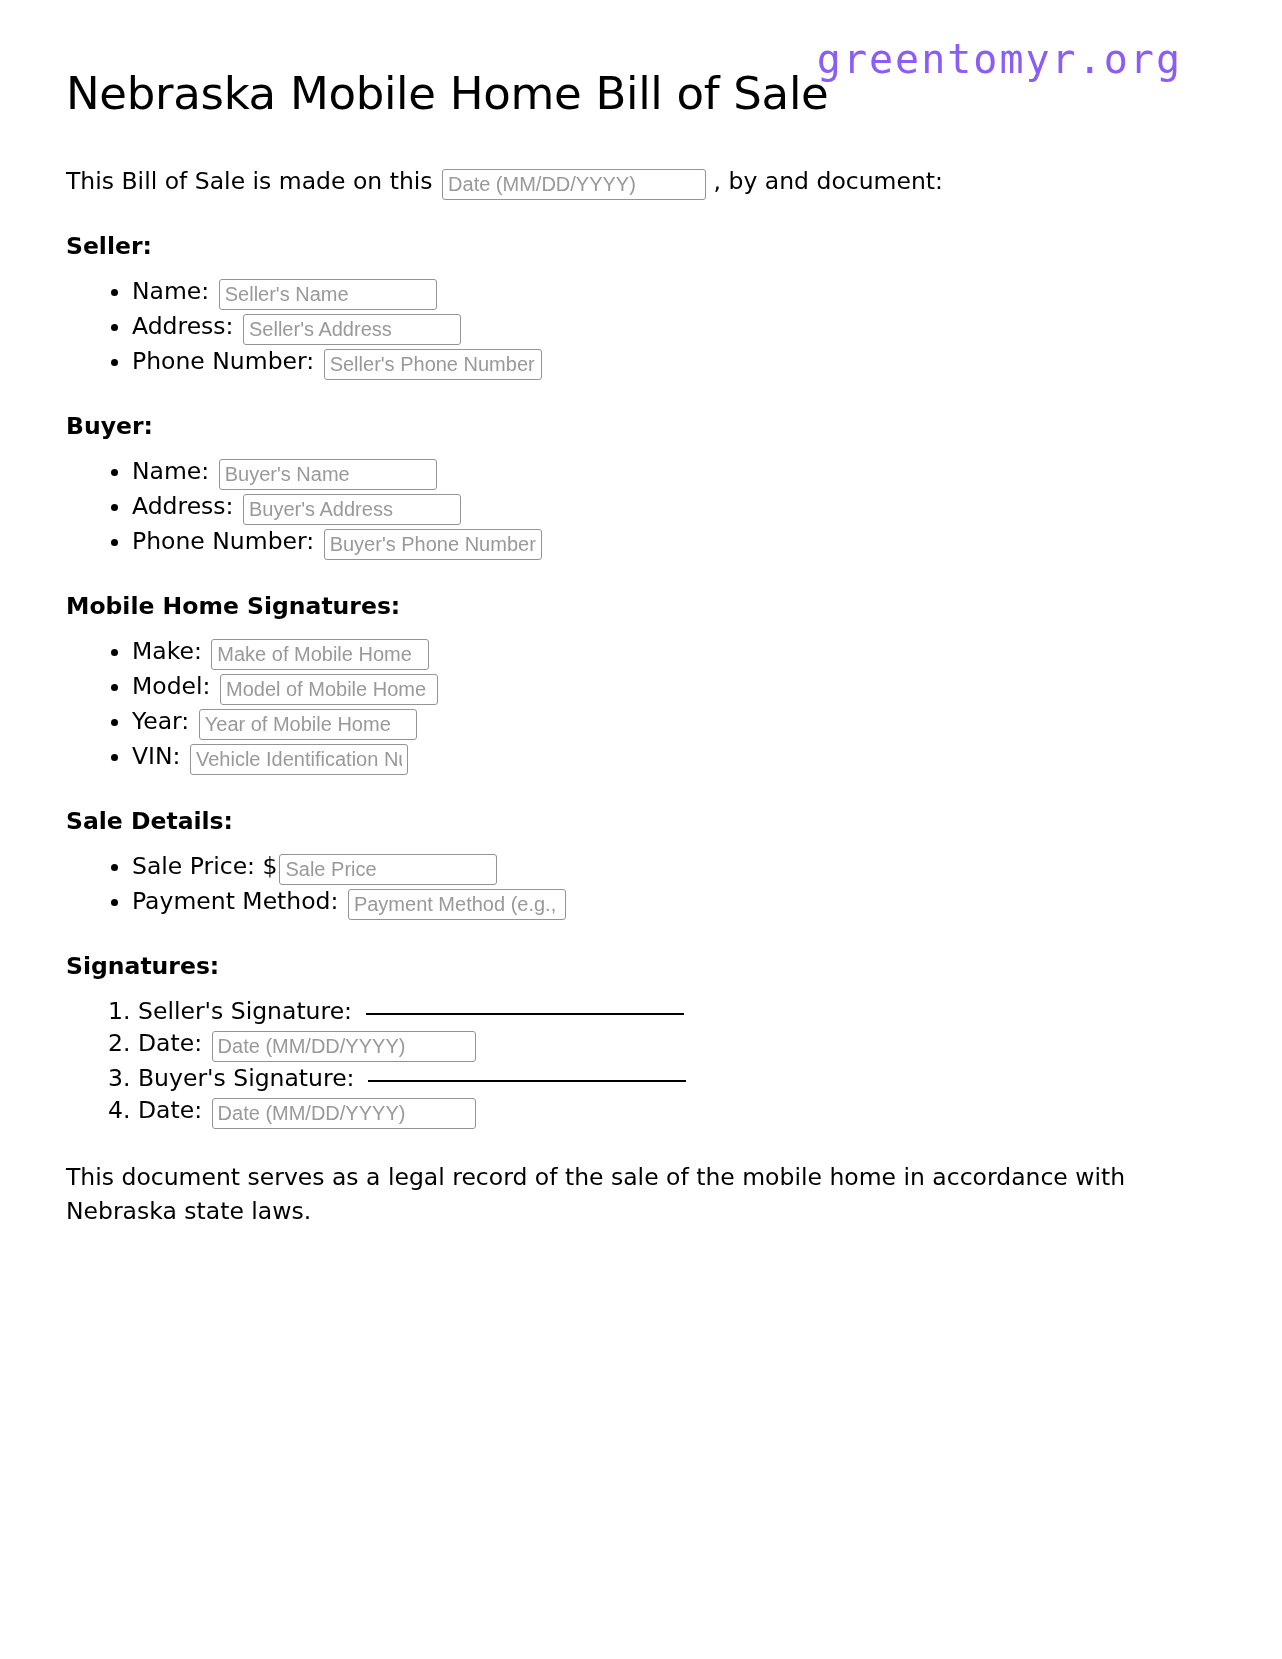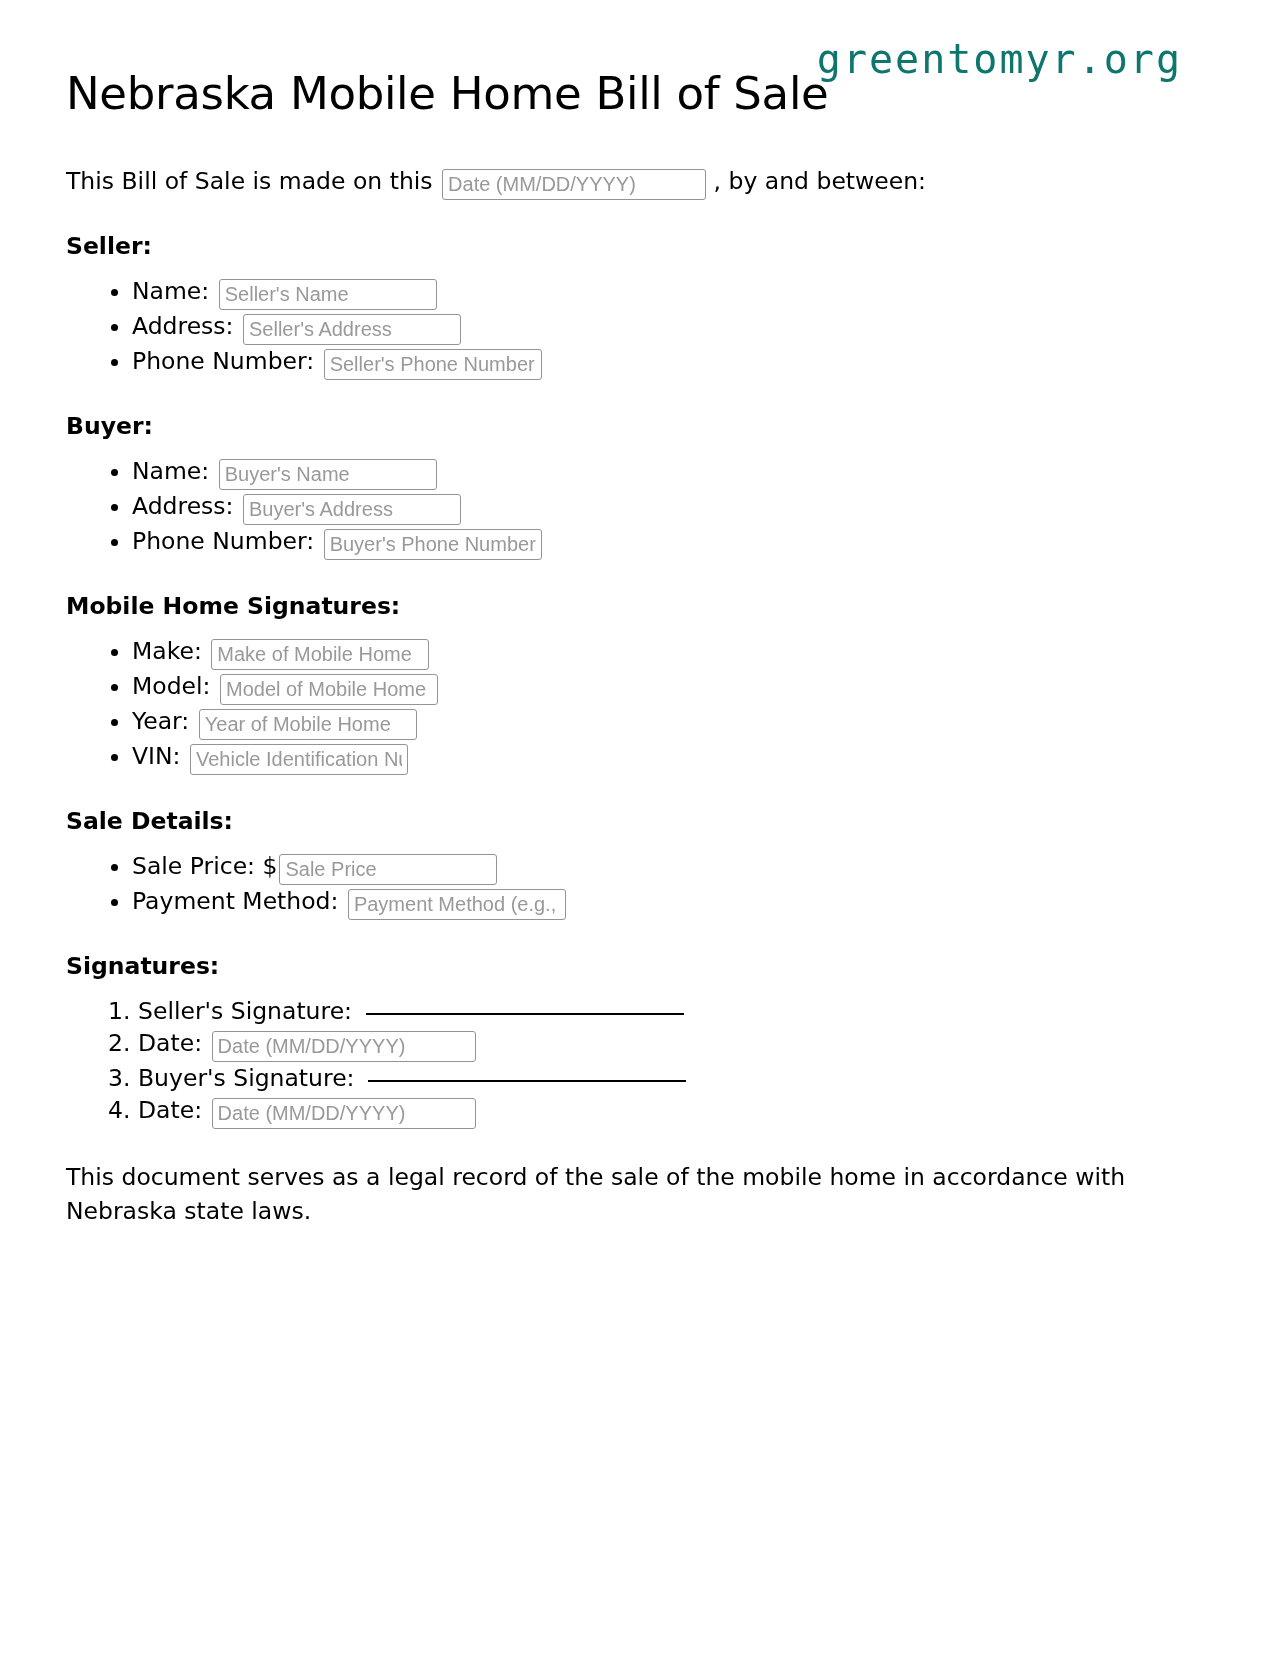--- a/index.html
+++ b/index.html
@@ -21,21 +21,21 @@
     box-sizing: border-box;
     width: 1282px;
   }
   .watermark {
     position: absolute;
     top: 36px;
     right: 100px;
     font-family: "DejaVu Sans Mono", "Liberation Mono", monospace;
     font-size: 40px;
     letter-spacing: 2px;
-    color: #0f766e;
+    color: #8b5cf6;
     white-space: nowrap;
     user-select: none;
   }
   h1.doc-title {
     font-size: 45px;
     font-weight: normal;
     margin: 0;
     padding-top: 68px;
     line-height: 1.15;
     letter-spacing: -0.3px;
@@ -101,21 +101,21 @@
 
 <div class="page">
 
   <div class="watermark">greentomyr.org</div>
 
   <h1 class="doc-title">Nebraska Mobile Home Bill of Sale</h1>
 
   <p class="para intro">
     <span>This Bill of Sale is made on this</span>
     <input class="txt w-date" type="text" placeholder="Date (MM/DD/YYYY)" style="">
-    <span>, by and between:</span>
+    <span>, by and document:</span>
   </p>
 
   <h3 class="section-title">Seller:</h3>
   <ul class="field-list">
     <li>
       <span class="lbl">Name:</span>
       <input class="txt w-std" type="text" placeholder="Seller's Name" style="">
     </li>
     <li>
       <span class="lbl">Address:</span>

